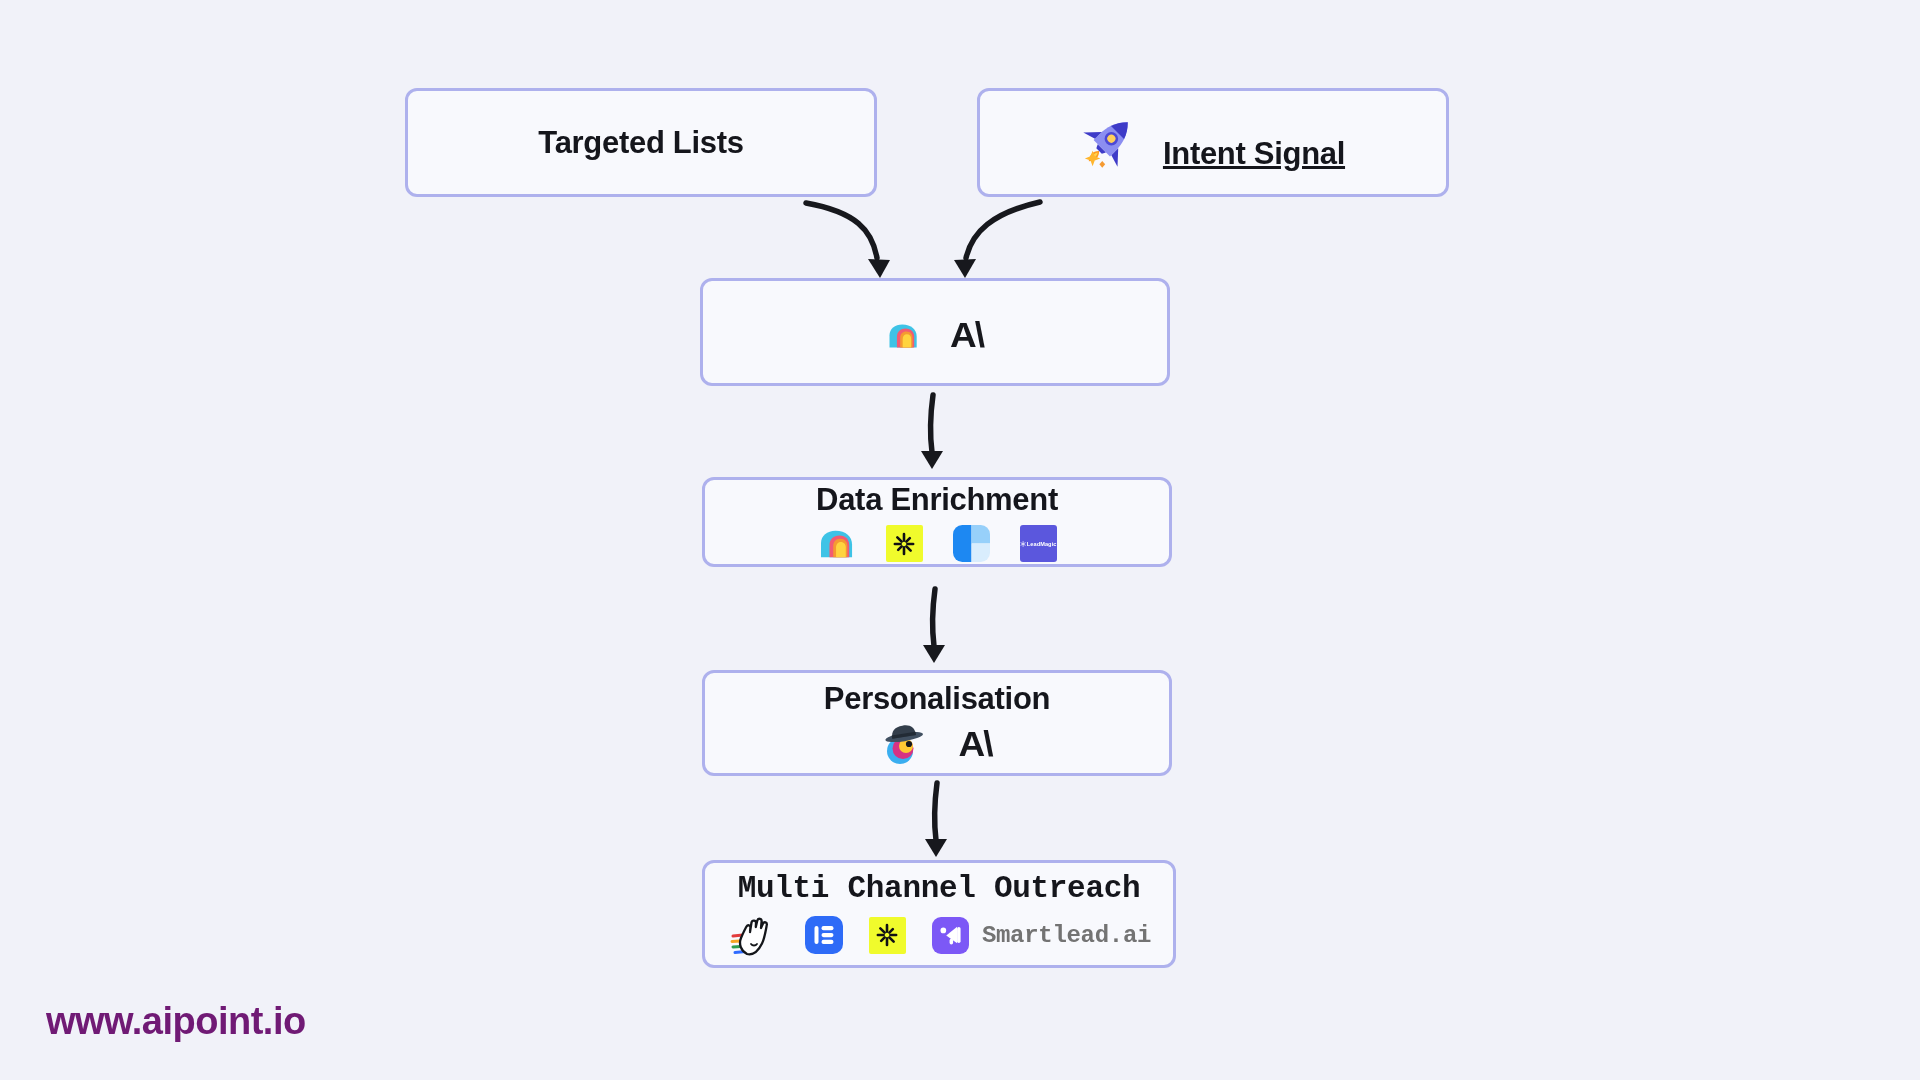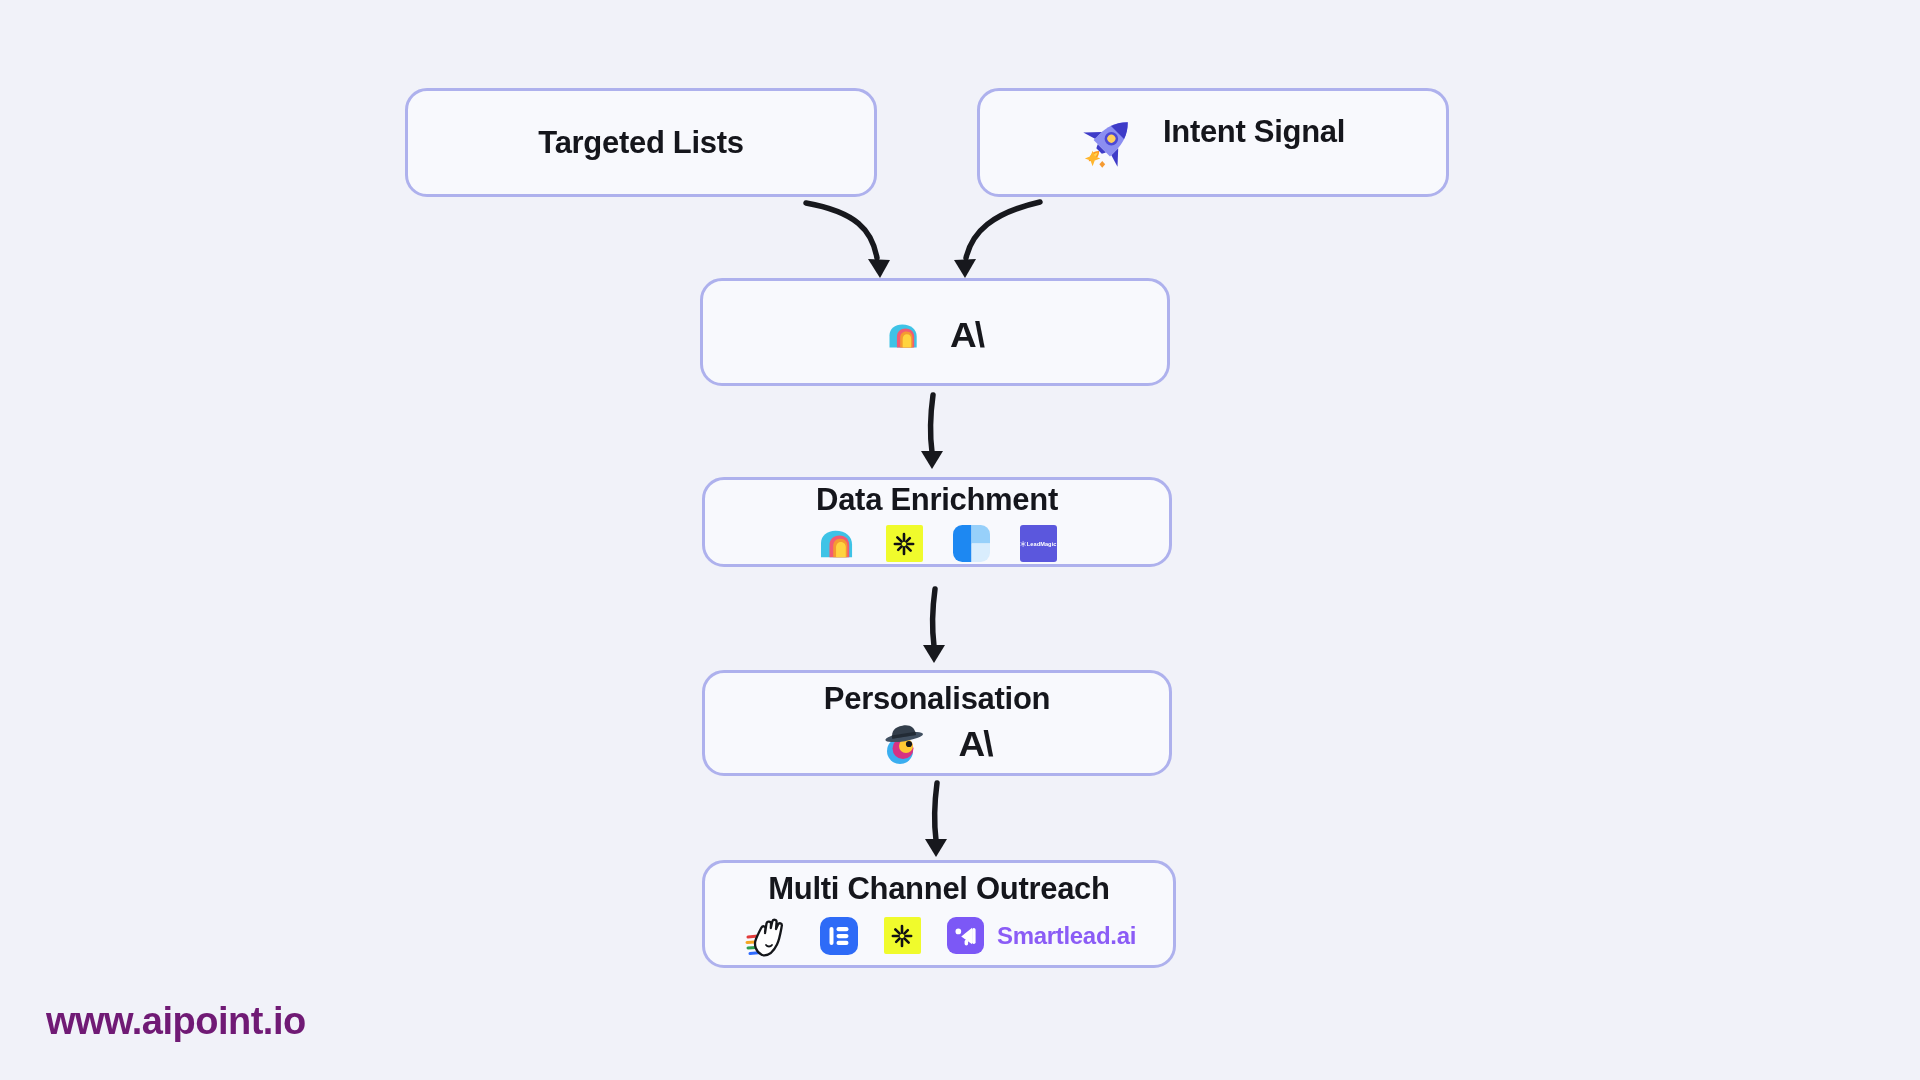--- a/index.html
+++ b/index.html
@@ -6,44 +6,44 @@
   body{
     width:1920px;height:1080px;position:relative;overflow:hidden;
     background:#f1f2f9;
     font-family:"Liberation Sans", sans-serif;
     color:#15161c;
   }
   .node{
     position:absolute;
     background:#f8f9fd;
     border:3px solid #aeb1ed;
-    border-radius:22px;
+    border-radius:12px;
     box-sizing:border-box;
     display:flex;flex-direction:column;align-items:center;justify-content:center;
   }
   .node-title{
     font-weight:700;font-size:31px;letter-spacing:-0.3px;color:#15161c;white-space:nowrap;
   }
   .single .node-title{font-size:31px;}
-  .title-row{display:flex;align-items:flex-start;gap:24px;}
+  .title-row{display:flex;align-items:flex-end;gap:24px;text-decoration:underline;}
   .icon-row{display:flex;align-items:center;margin-top:7px;}
   .gap-lg{gap:30px;}
   .gap-md{gap:26px;}
   .anthropic-logo{
     font-weight:700;font-size:37px;letter-spacing:-2px;color:#17181d;line-height:1;
     transform:scaleY(0.95);
   }
   .sq{border-radius:8px;display:flex;align-items:center;justify-content:center;box-sizing:border-box;}
   .apollo{width:37px;height:37px;background:#f0fb2c;border-radius:2px;}
   .leadmagic{width:37px;height:37px;background:#5b57dd;border-radius:3px;flex-direction:row;gap:1px;}
   .leadmagic-text{color:#ffffff;font-size:5.6px;font-weight:700;letter-spacing:0.1px;}
   .lemlist{width:38px;height:38px;background:#2e6bf7;border-radius:10px;}
   .smartlead-badge{width:37px;height:37px;background:#7c58f6;border-radius:9px;}
   .smartlead-group{display:flex;align-items:center;gap:13px;}
-  .smartlead-text{font-weight:700;font-size:24px;color:#8b5cf6;letter-spacing:-0.3px;}
+  .smartlead-text{font-weight:700;font-size:24px;color:#737373;letter-spacing:-0.3px;}
   .arrow-layer{position:absolute;left:0;top:0;width:1920px;height:1080px;pointer-events:none;}
   .site-footer{
     position:absolute;left:46px;top:1000px;
     font-weight:700;font-size:38px;letter-spacing:-0.5px;color:#701a75;
   }
 </style>
 </head>
 <body>
 
 <svg class="arrow-layer" viewBox="0 0 1920 1080">
@@ -165,21 +165,21 @@
       <g transform="rotate(-9 21 12)">
         <ellipse cx="21" cy="13" rx="19" ry="4.2" fill="#415061"></ellipse>
         <path d="M9 13 C9 4.5 13.5 1.5 21 1.5 C28.5 1.5 33 4.5 33 13 Z" fill="#333e4b"></path>
         <rect x="9" y="9.5" width="24" height="3.5" fill="#222b35"></rect>
       </g>
     </svg>
     <span class="anthropic-logo">A\</span>
   </div>
 </div>
 
-<div class="node" style="left:702px;top:860px;width:474px;height:108px;">
+<div class="node" style="left:702px;top:860px;width:474px;height:108px;font-family:Liberation Mono, monospace;">
   <span class="node-title">Multi Channel Outreach</span>
   <div class="icon-row gap-md">
     <svg width="52" height="44" viewBox="0 0 52 44">
       <g stroke-width="3" stroke-linecap="round" fill="none">
         <path d="M6 23 L21 21.5" stroke="#e23c3c"></path>
         <path d="M5 28.5 L21 27.5" stroke="#f5a623"></path>
         <path d="M6 34 L22 33" stroke="#2e9e4f"></path>
         <path d="M8 39.5 L24 38" stroke="#2f6bff"></path>
       </g>
       <path d="M20 41 C14 38 11.5 31 14 25 C15.5 21.5 17.5 17 19.5 13.5 C20.7 11.5 23.6 12 23.4 14.5 L23 19 L24.5 9.5 C25 6.7 29 7 29 9.8 L28.8 14 L30.3 7.5 C31 4.8 34.8 5.4 34.6 8.2 L34 15 L36 10.5 C37.2 8.2 40.3 9.3 39.8 11.9 C38.7 17.8 37.5 25.5 35 30.5 C31.8 37 26.5 42.5 20 41 Z" fill="#ffffff" stroke="#14161a" stroke-width="2.3" stroke-linejoin="round"></path>

